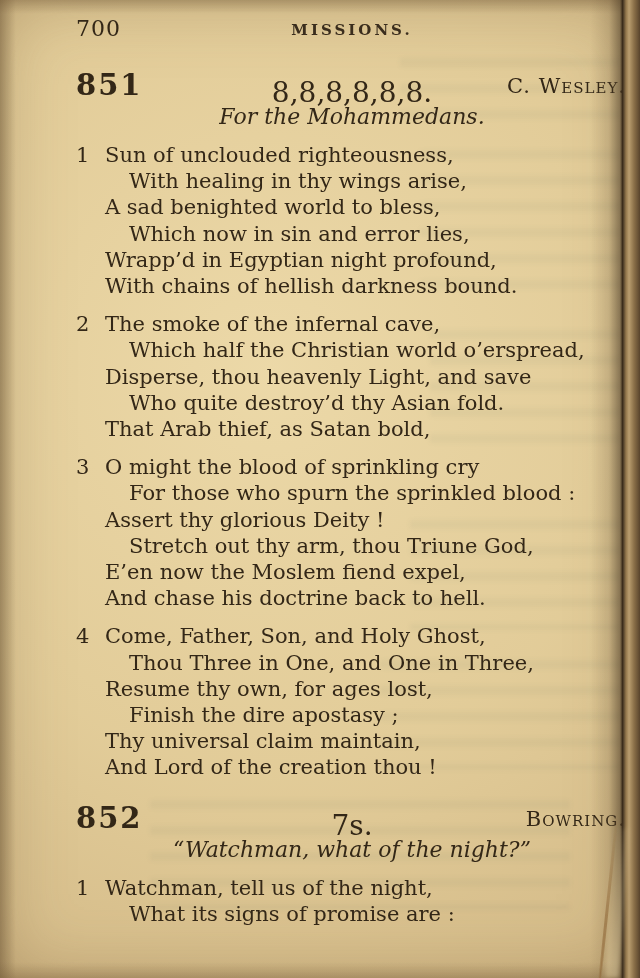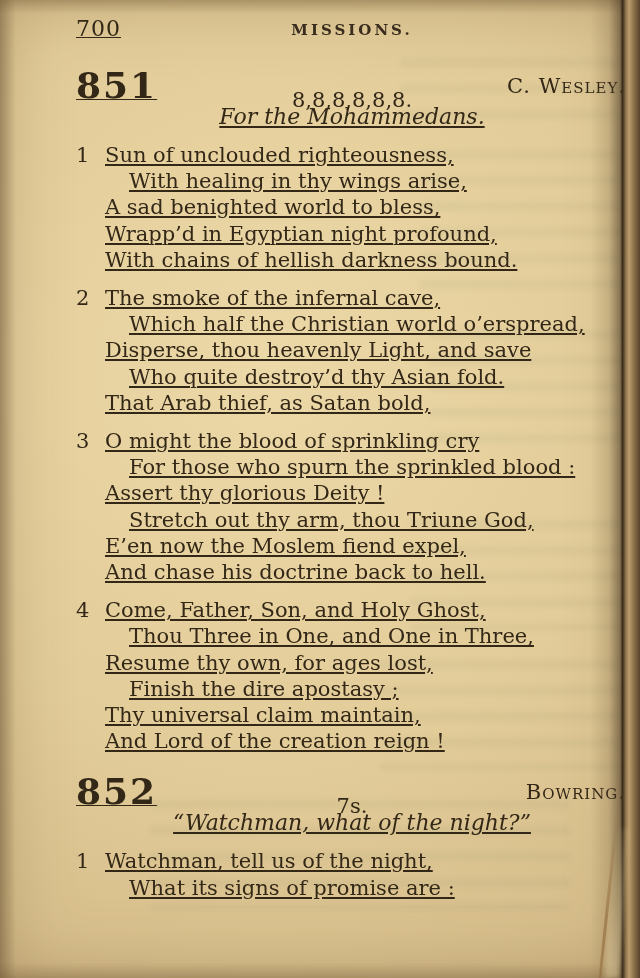--- a/index.html
+++ b/index.html
@@ -53,34 +53,34 @@
     transform:rotate(4deg); filter:blur(2px); pointer-events:none;
   }
   
   .bleed {
     position:absolute; z-index:1; pointer-events:none; opacity:0.5; filter:blur(2px);
     background:repeating-linear-gradient(to bottom,
       rgba(96,112,92,0.12) 0px, rgba(96,112,92,0.12) 9px,
       rgba(96,112,92,0) 9px, rgba(96,112,92,0) 26px);
   }
   
-  .page-surface { position:absolute; inset:0; padding:16px 4px 0 76px; z-index:3;text-decoration:underline; }
+  .page-surface { position:absolute; inset:0; padding:16px 4px 0 76px; z-index:3; }
   .content { position:relative; width:552px; }
 
   .pagehead { position:relative; height:30px; }
   .pageno { font-size:22px; letter-spacing:1px; }
   .runhead {
     position:absolute; left:50%; top:5px; transform:translateX(-50%);
     font-size:15px; letter-spacing:3px; font-weight:bold; color:#3a2d1d;
   }
 
   .hymn-head { position:relative; height:36px; margin-top:22px; }
   .hymn-head.second { margin-top:20px; }
-  .hymn-no { font-size:36px; font-weight:bold; letter-spacing:2px; line-height:34px; }
-  .hymn-meter { position:absolute; left:50%; top:20px; transform:translateX(-50%); font-size:21px; }
+  .hymn-no { font-size:29px; font-weight:bold; letter-spacing:2px; line-height:34px; }
+  .hymn-meter { position:absolute; left:50%; top:8px; transform:translateX(-50%); font-size:28px; }
   .hymn-author { position:absolute; right:2px; top:6px; font-size:21px; font-variant:small-caps; letter-spacing:1px; }
 
   .hymn-subtitle { text-align:center; font-style:italic; font-size:22px; height:28px; }
 
   .verse { position:relative; padding-left:29px; margin-top:12px; font-size:21px; line-height:26.2px; }
   .verse.first { margin-top:10px; }
   .vnum { position:absolute; left:0; top:0; }
   .vline { white-space:nowrap; }
   .vline.i1 { margin-left:24px; }
 </style>
@@ -110,20 +110,21 @@
           <span class="hymn-meter">8,8,8,8,8,8.</span>
           <span class="hymn-author">C. Wesley.</span>
         </div>
         <div class="hymn-subtitle">For the Mohammedans.</div>
 
         <div class="verse first">
           <span class="vnum">1</span>
           <div class="vline i0">Sun of unclouded righteousness,</div>
           <div class="vline i1">With healing in thy wings arise,</div>
           <div class="vline i0">A sad benighted world to bless,</div>
+          <div class="vline i1">Which now in sin and error lies,</div>
           <div class="vline i0">Wrapp’d in Egyptian night profound,</div>
           <div class="vline i0">With chains of hellish darkness bound.</div>
         </div>
 
         <div class="verse">
           <span class="vnum">2</span>
           <div class="vline i0">The smoke of the infernal cave,</div>
           <div class="vline i1">Which half the Christian world o’erspread,</div>
           <div class="vline i0">Disperse, thou heavenly Light, and save</div>
           <div class="vline i1">Who quite destroy’d thy Asian fold.</div>
@@ -140,21 +141,21 @@
           <div class="vline i0">And chase his doctrine back to hell.</div>
         </div>
 
         <div class="verse">
           <span class="vnum">4</span>
           <div class="vline i0">Come, Father, Son, and Holy Ghost,</div>
           <div class="vline i1">Thou Three in One, and One in Three,</div>
           <div class="vline i0">Resume thy own, for ages lost,</div>
           <div class="vline i1">Finish the dire apostasy ;</div>
           <div class="vline i0">Thy universal claim maintain,</div>
-          <div class="vline i0">And Lord of the creation reign !</div>
+          <div class="vline i0">And Lord of the creation thou !</div>
         </div>
       </section>
 
       <section>
         <div class="hymn-head second">
           <span class="hymn-no">852</span>
           <span class="hymn-meter">7s.</span>
           <span class="hymn-author">Bowring.</span>
         </div>
         <div class="hymn-subtitle">“Watchman, what of the night?”</div>

